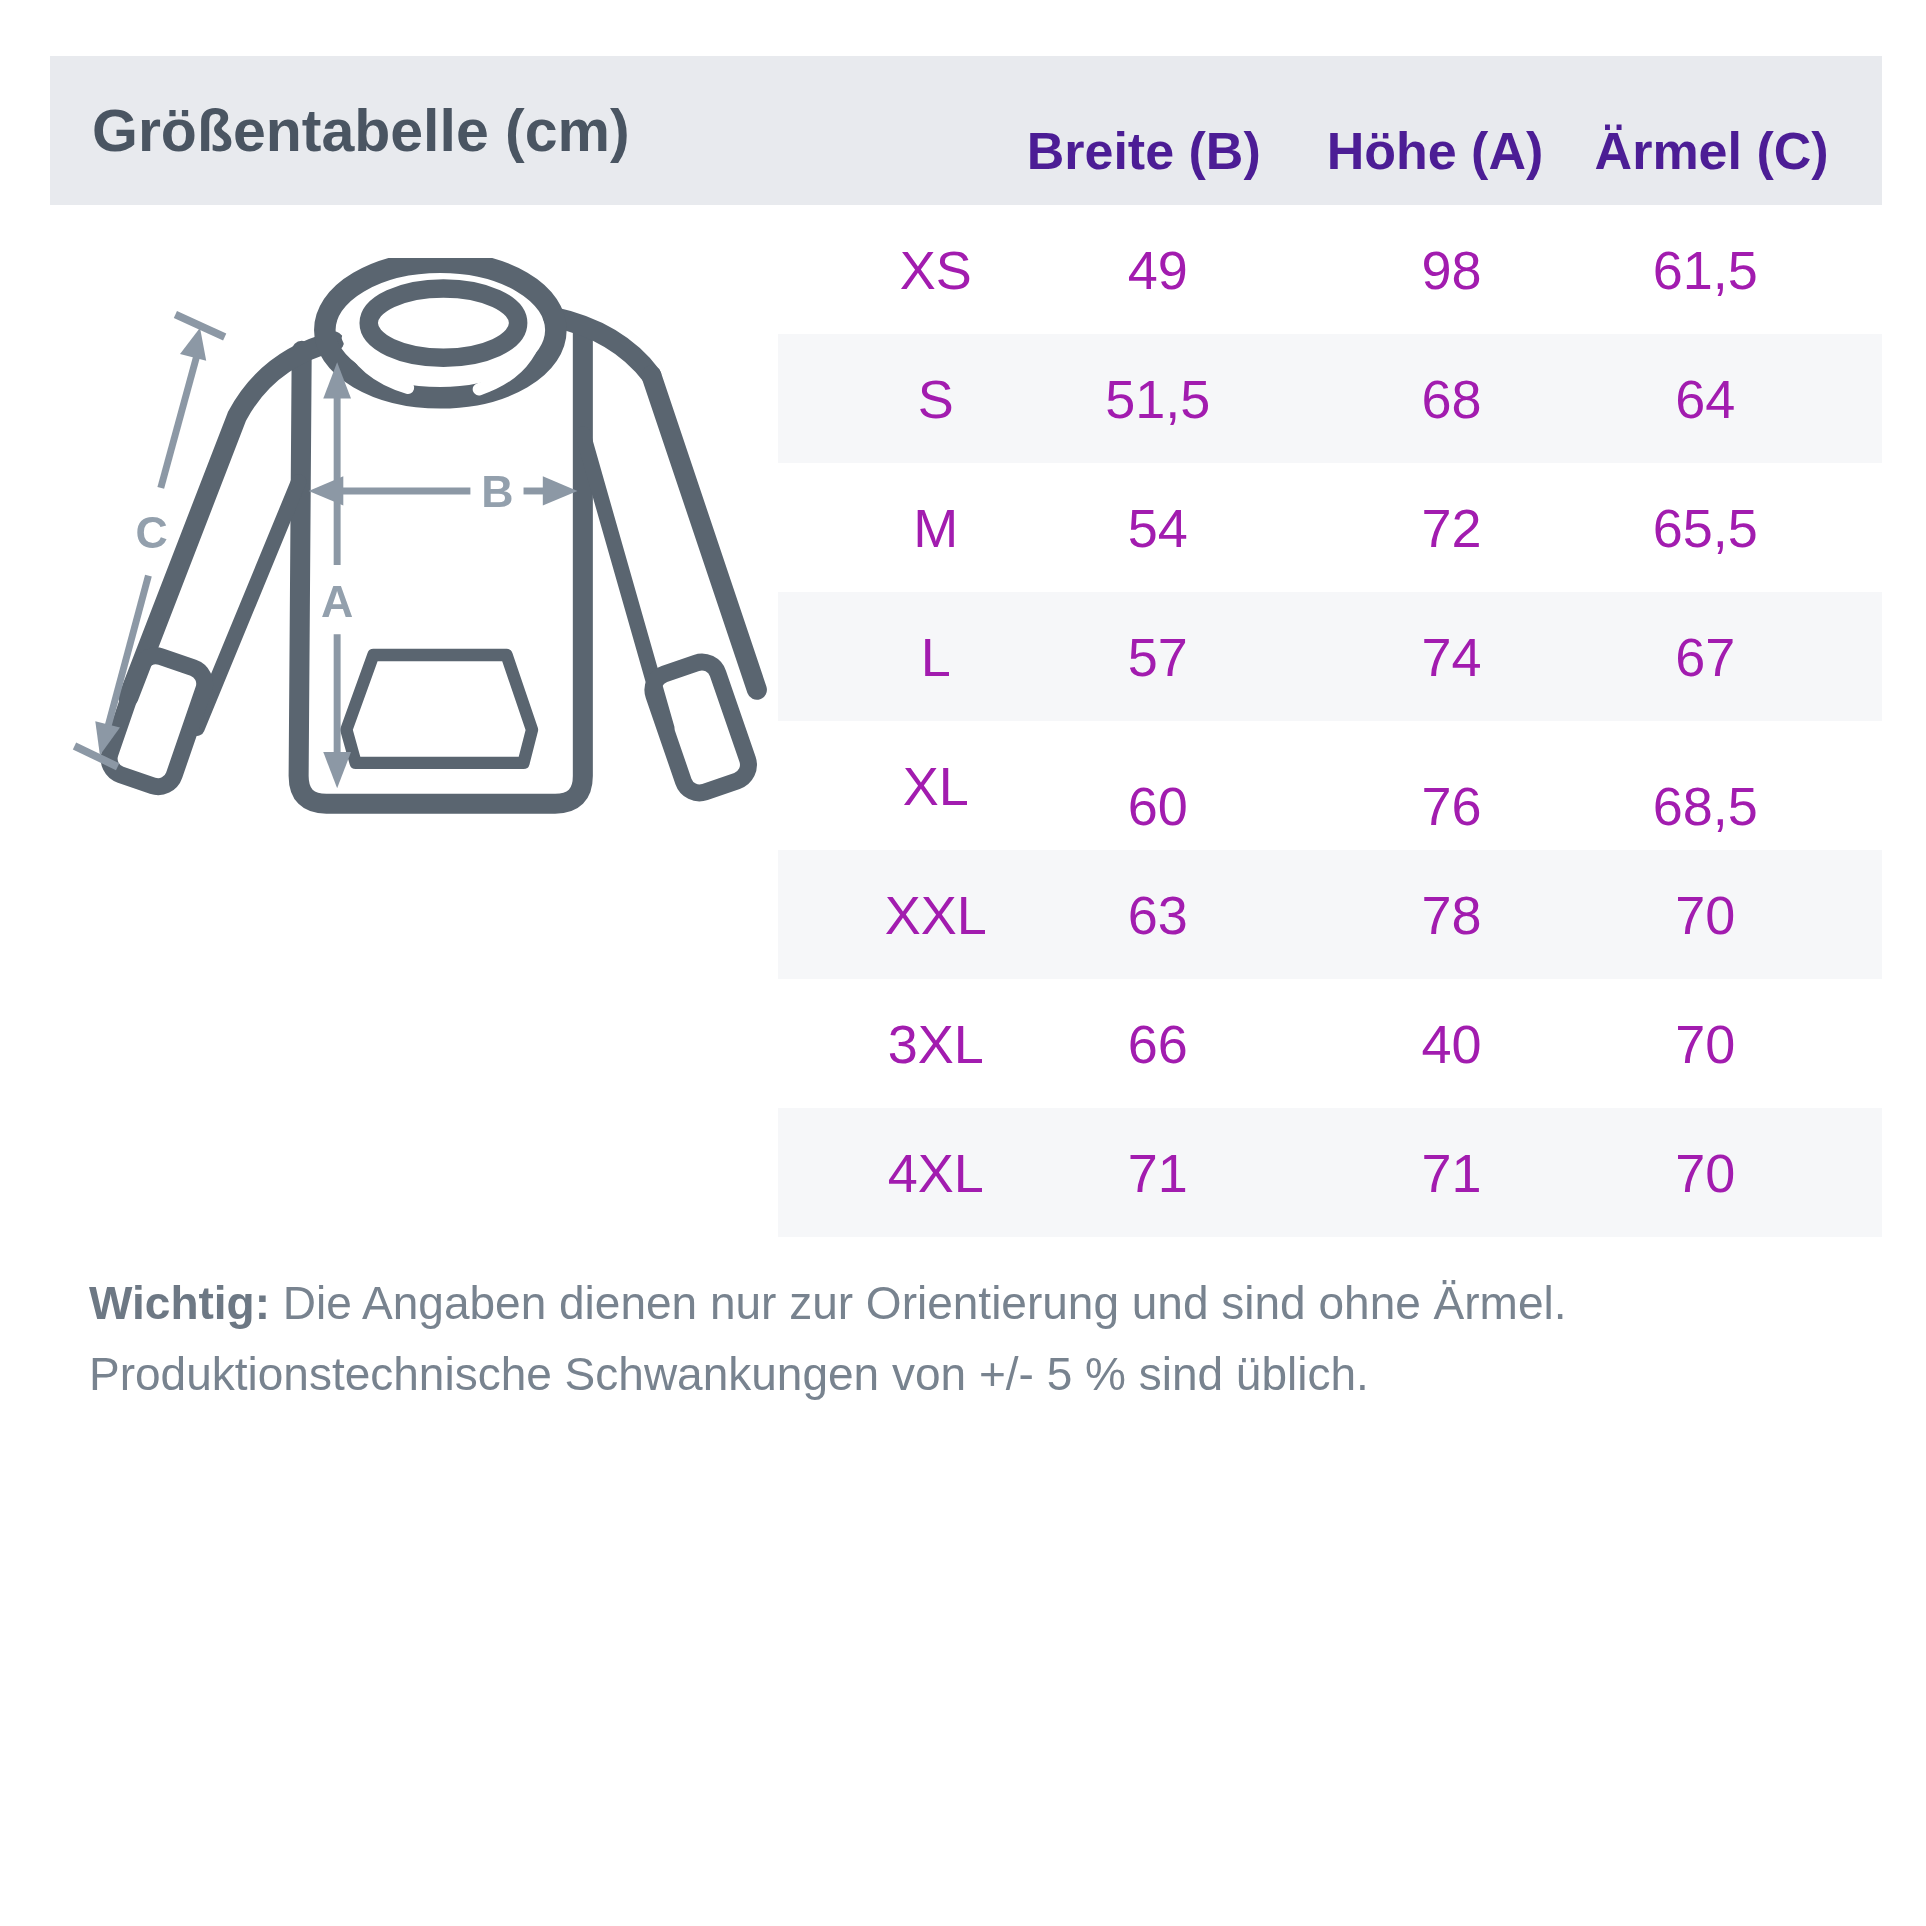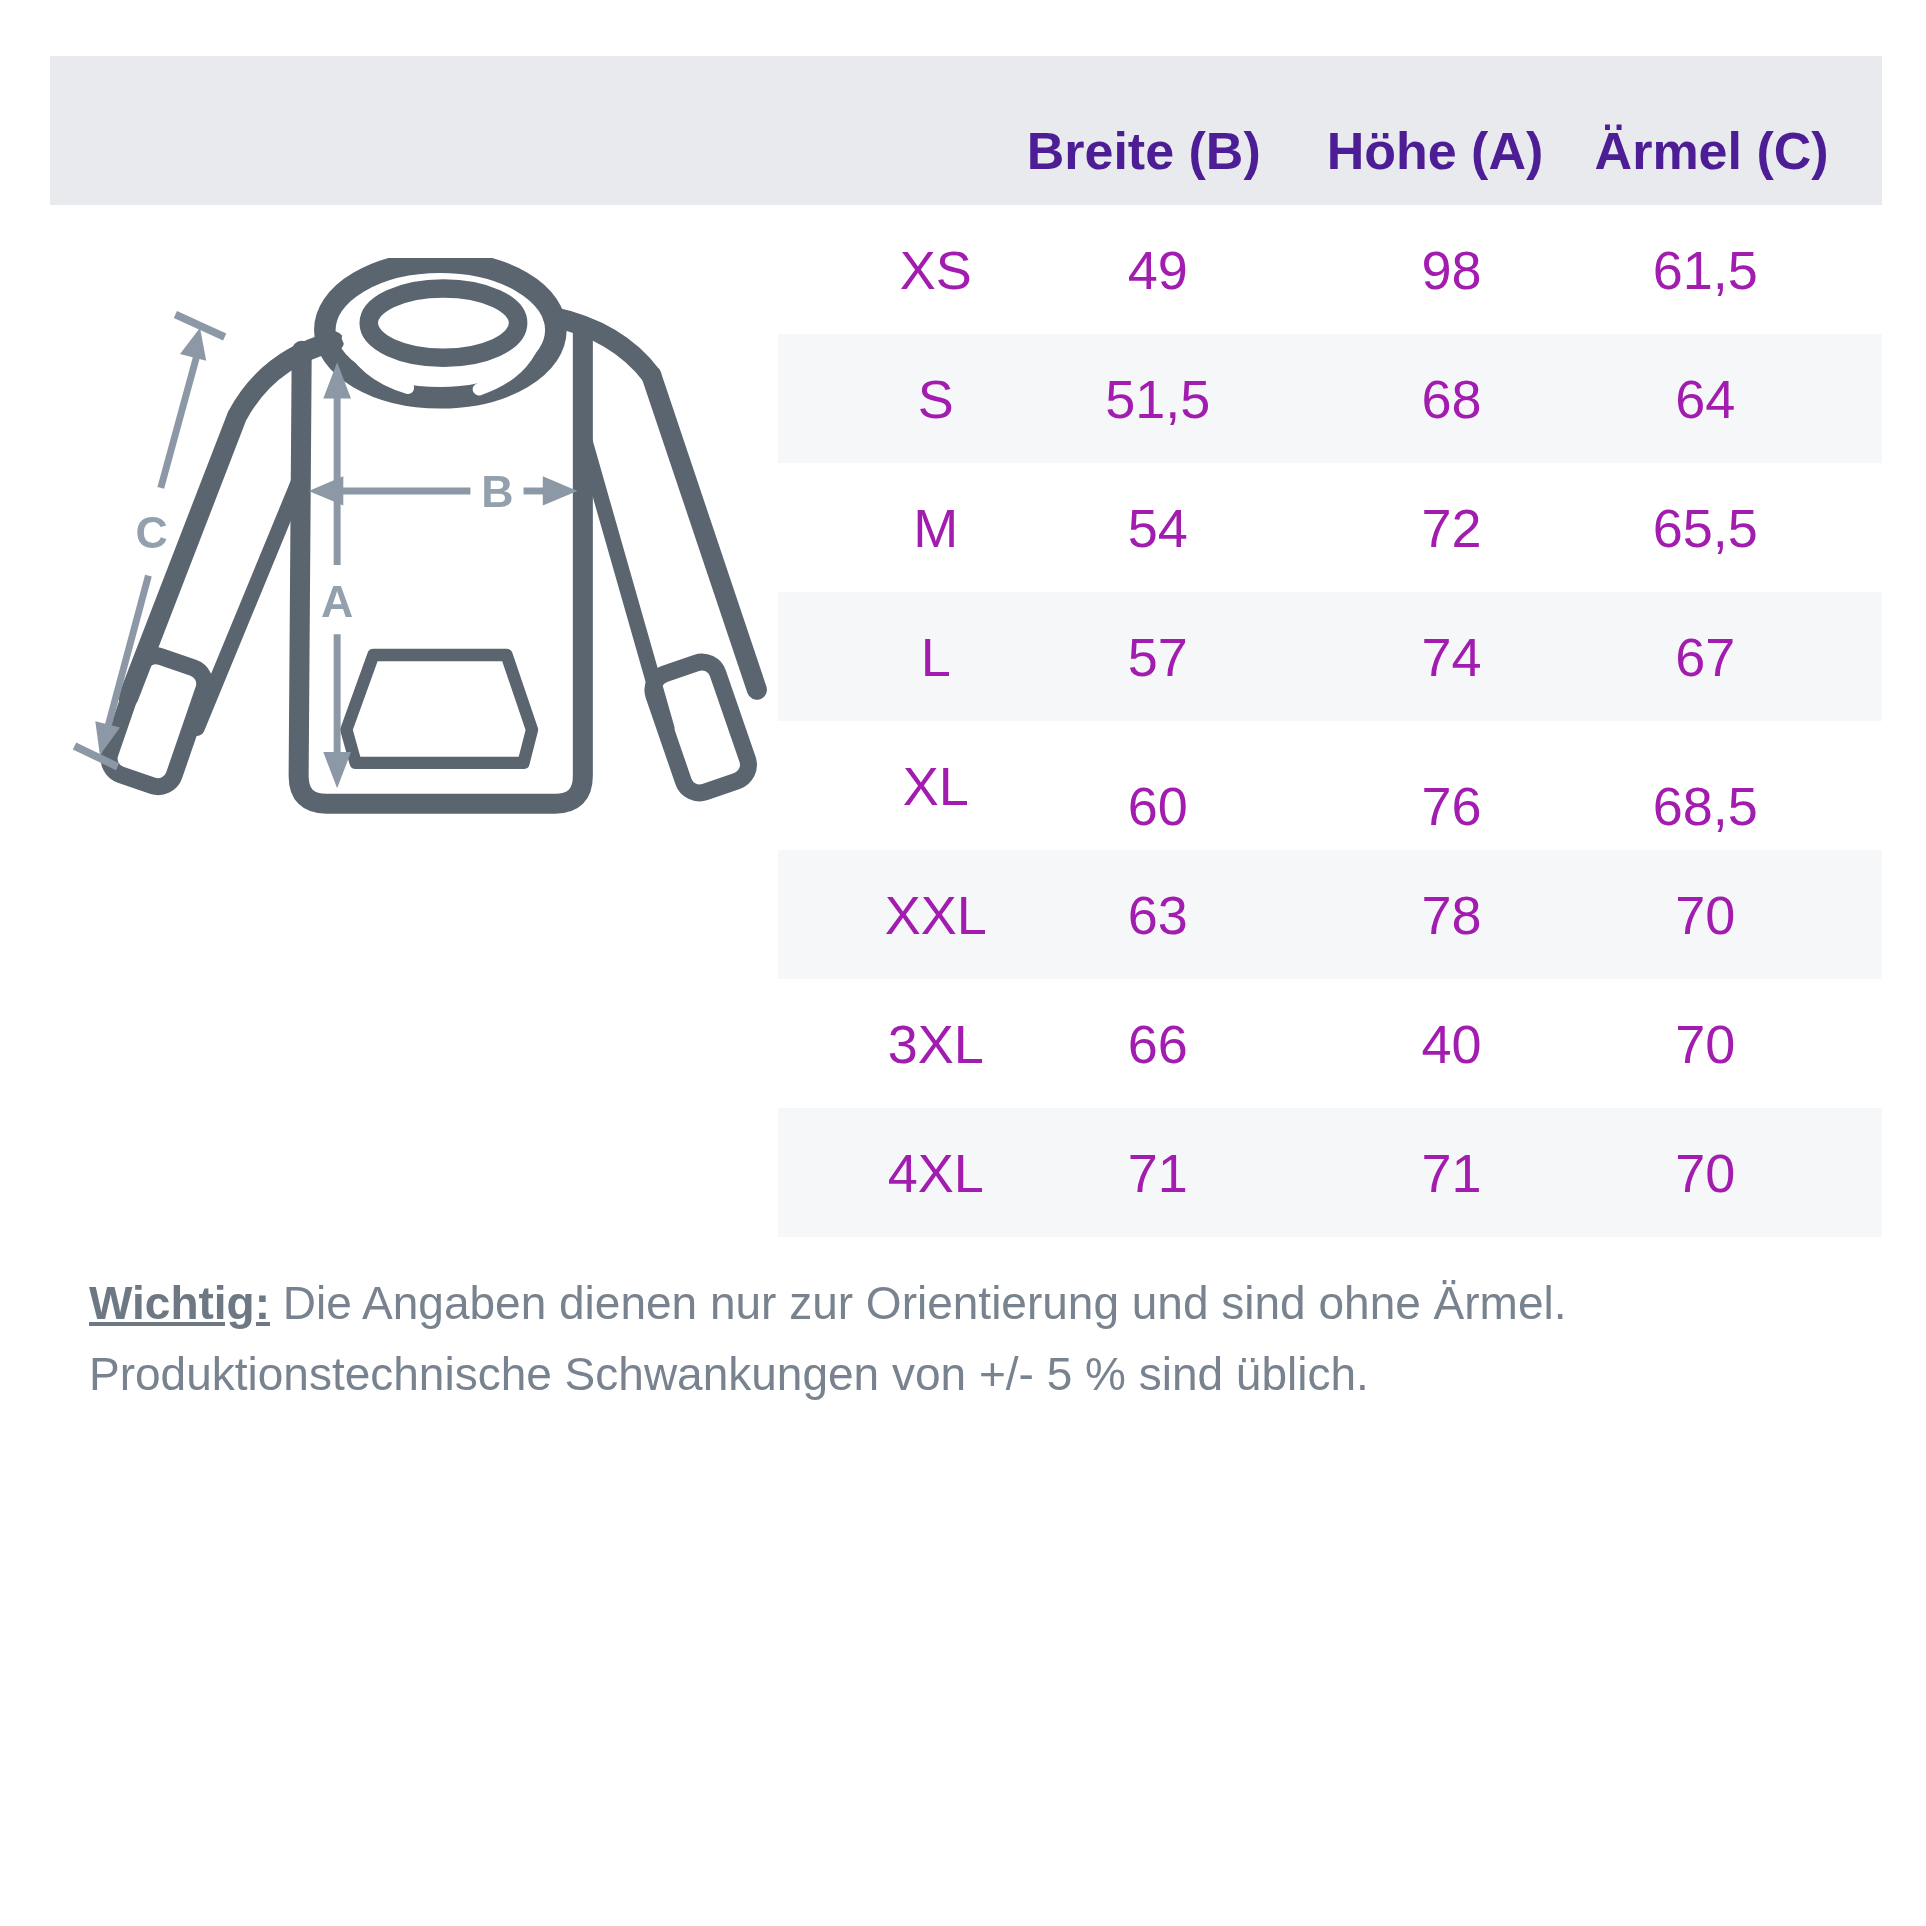--- a/index.html
+++ b/index.html
@@ -36,28 +36,29 @@
   .trow:nth-of-type(5) .cell.b,
   .trow:nth-of-type(5) .cell.a,
   .trow:nth-of-type(5) .cell.c{top:calc(50% + 20px);}
   
   .hoodie{position:absolute;left:46px;top:258px;width:724px;height:563px;}
   
   .note{
     position:absolute;left:89px;top:1268px;width:1788px;
     font-size:46px;line-height:71px;color:#78838f;
   }
-  .note .bold{font-weight:bold;color:#6d7884;text-decoration:underline;}
+  .note .bold{font-weight:bold;color:#6d7884;}
 </style>
 </head>
 <body>
 
 <div class="canvas">
 
   <div class="header-bar">
+    <div class="title">Größentabelle (cm)</div>
     <div class="hcol col-b">Breite (B)</div>
     <div class="hcol col-a">Höhe (A)</div>
     <div class="hcol col-c">Ärmel (C)</div>
   </div>
 
   <svg class="hoodie" viewBox="0 0 940 730">
     <g stroke="#5a6570" stroke-width="26" fill="none" stroke-linecap="round" stroke-linejoin="round">
 
       <path d="M 332 120 L 328 672 Q 328 708 364 708 L 661 708 Q 697 708 697 672 L 697 92"></path>
 

